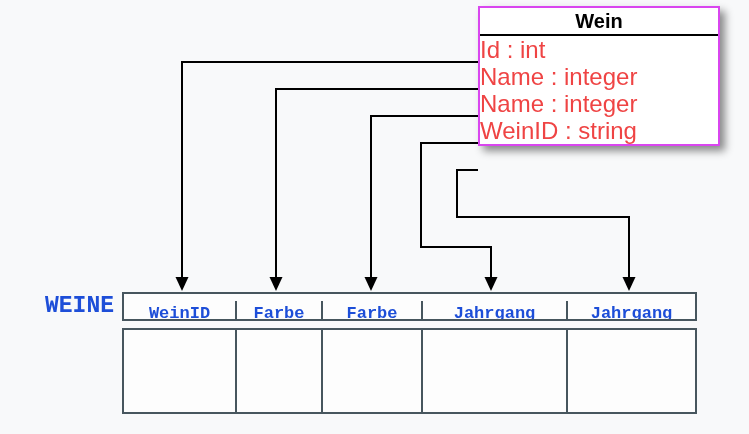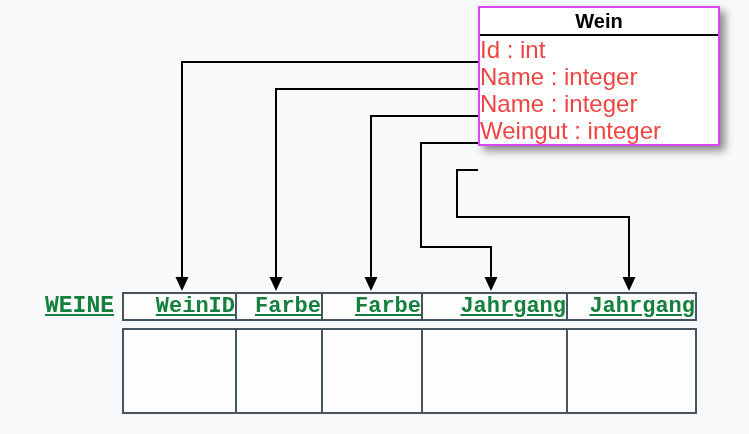--- a/index.html
+++ b/index.html
@@ -21,33 +21,33 @@
     height:26px;line-height:26px;text-align:center;
     font-weight:bold;font-size:20px;color:#000;
     border-bottom:2px solid #000;
   }
   .attr-row{
     height:27px;line-height:27px;
     font-size:24px;color:#ef4444;white-space:nowrap;
   }
 
   
-  .mono{font-family:"Liberation Mono","DejaVu Sans Mono",monospace;font-weight:bold;color:#15803d;text-decoration:underline;}
+  .mono{font-family:"Liberation Mono","DejaVu Sans Mono",monospace;font-weight:bold;color:#1d4ed8;}
   .table-label{
     position:absolute;left:30px;top:292px;width:84px;height:29px;
     line-height:29px;text-align:right;font-size:23px;
   }
   .thead{
     position:absolute;left:122px;top:292px;width:575px;height:29px;
     box-sizing:border-box;border:2px solid #47565e;background:#fdfdfd;
     display:flex;
   }
   .th{
     box-sizing:border-box;border-right:2px solid #47565e;
-    text-align:right;font-size:22px;line-height:25px;white-space:nowrap;overflow:hidden;
+    text-align:center;font-size:17px;line-height:25px;white-space:nowrap;overflow:hidden;margin-top:7px;
   }
   .tbody-row{
     position:absolute;left:122px;top:328px;width:575px;height:86px;
     box-sizing:border-box;border:2px solid #47565e;background:#fdfdfd;
     display:flex;
   }
   .td{box-sizing:border-box;border-right:2px solid #47565e;}
   .c1{width:113px;} .c2{width:86px;} .c3{width:100px;} .c4{width:145px;}
   .c5{width:127px;border-right:none;}
 </style>
@@ -77,21 +77,21 @@
       <polyline points="478,170 457,170 457,217 629,217 629,278"></polyline>
       <polygon points="622.5,277 635.5,277 629,291"></polygon>
     </g>
   </svg>
 
   <div class="classbox">
     <div class="classbox-title">Wein</div>
     <div class="attr-row">Id : int</div>
     <div class="attr-row">Name : integer</div>
     <div class="attr-row">Name : integer</div>
-    <div class="attr-row">Weingut : integer</div>
+    <div class="attr-row">WeinID : string</div>
   </div>
 
   <div class="table-label mono">WEINE</div>
 
   <div class="thead">
     <div class="th mono c1">WeinID</div>
     <div class="th mono c2">Farbe</div>
     <div class="th mono c3">Farbe</div>
     <div class="th mono c4">Jahrgang</div>
     <div class="th mono c5">Jahrgang</div>

